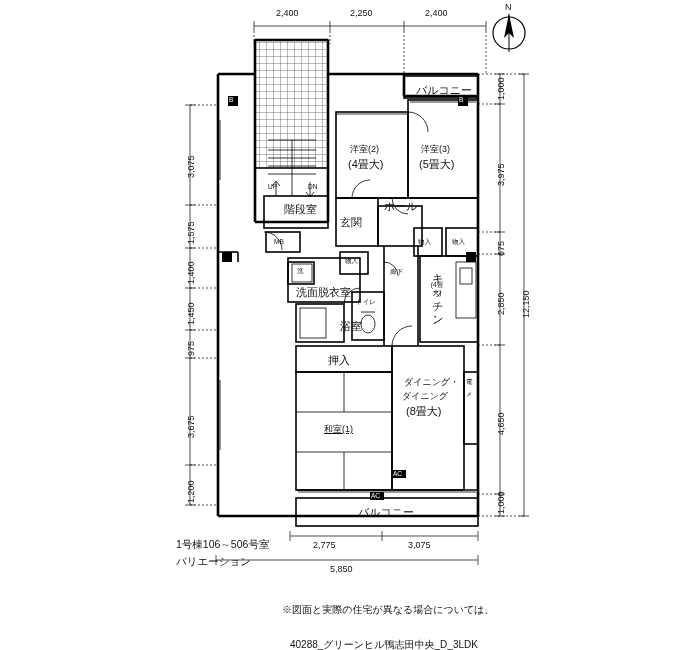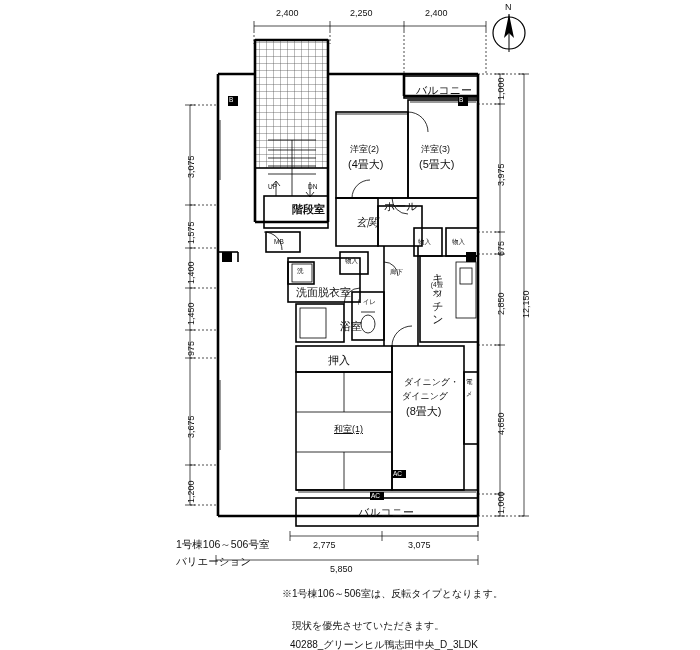--- a/index.html
+++ b/index.html
@@ -255,61 +255,60 @@
   <div class="dim" style="left:313px;top:540px;">2,775</div>
   <div class="dim" style="left:408px;top:540px;">3,075</div>
   <div class="dim" style="left:330px;top:564px;text-align:right;">5,850</div>
 
   <div class="lbl c" style="left:350px;top:144px;">洋室(2)</div>
   <div class="lbl c tiny" style="left:348px;top:158px;">(4畳大)</div>
 
   <div class="lbl c" style="left:421px;top:144px;">洋室(3)</div>
   <div class="lbl c tiny" style="left:419px;top:158px;">(5畳大)</div>
 
-  <div class="lbl c" style="left:334px;top:424px;text-decoration:underline;">和室(1)</div>
+  <div class="lbl c" style="left:324px;top:424px;text-decoration:underline;">和室(1)</div>
 
   <div class="lbl c" style="left:404px;top:377px;">ダイニング・</div>
   <div class="lbl c" style="left:402px;top:391px;">ダイニング</div>
   <div class="lbl c tiny" style="left:406px;top:405px;">(8畳大)</div>
 
   <div class="lbl c tiny" style="left:432px;top:272px;width:12px;line-height:1.25;white-space:normal;">キッチン</div>
   <div class="lbl c xtiny" style="left:430px;top:281px;width:14px;line-height:1.2;white-space:normal;">(4畳大)</div>
 
   <div class="lbl c tiny" style="left:296px;top:286px;">洗面脱衣室</div>
   <div class="lbl c tiny" style="left:340px;top:320px;">浴室</div>
   <div class="lbl c xtiny" style="left:356px;top:298px;">トイレ</div>
 
-  <div class="lbl c tiny" style="left:356px;top:216px;font-style:italic;">玄関</div>
+  <div class="lbl c tiny" style="left:340px;top:216px;">玄関</div>
   <div class="lbl c tiny" style="left:384px;top:200px;">ホール</div>
   <div class="lbl c xtiny" style="left:390px;top:268px;">廊下</div>
 
   <div class="lbl c tiny" style="left:328px;top:354px;">押入</div>
 
   <div class="lbl c xtiny" style="left:418px;top:238px;">物入</div>
   <div class="lbl c xtiny" style="left:452px;top:238px;">物入</div>
   <div class="lbl c xtiny" style="left:345px;top:257px;">物入</div>
 
-  <div class="lbl c tiny" style="left:292px;top:203px;font-weight:bold;">階段室</div>
+  <div class="lbl c tiny" style="left:284px;top:203px;">階段室</div>
   <div class="lbl c xtiny" style="left:274px;top:238px;">MB</div>
   <div class="lbl c xtiny" style="left:297px;top:267px;">洗</div>
 
   <div class="lbl c xtiny" style="left:268px;top:183px;">UP</div>
   <div class="lbl c xtiny" style="left:308px;top:183px;">DN</div>
 
   <div class="lbl c tiny" style="left:416px;top:84px;">バルコニー</div>
   <div class="lbl c tiny" style="left:358px;top:506px;">バルコニー</div>
 
   <div class="lbl xtiny" style="left:393px;top:470px;color:#fff;">AC</div>
   <div class="lbl xtiny" style="left:371px;top:492px;color:#fff;">AC</div>
   <div class="lbl xtiny" style="left:229px;top:96px;color:#fff;">B</div>
   <div class="lbl xtiny" style="left:459px;top:96px;color:#fff;">B</div>
   <div class="lbl xtiny" style="left:466px;top:378px;width:10px;line-height:1.1;white-space:normal;">電</div>
   <div class="lbl xtiny" style="left:466px;top:390px;width:10px;line-height:1.1;white-space:normal;">メ</div>
 
   <div class="cap" style="left:176px;top:537px;">1号棟106～506号室</div>
   <div class="cap" style="left:176px;top:554px;">バリエーション</div>
 
-  <div class="note" style="left:282px;top:586px;">※1号棟106～506室は、反転タイプとなります。</div>
-  <div class="note" style="left:282px;top:618px;">　現状を優先させていただきます。</div>
+  <div class="note" style="left:282px;top:602px;">※図面と実際の住宅が異なる場合については、</div>
 
   <div class="foot" style="left:290px;top:638px;">40288_グリーンヒル鴨志田中央_D_3LDK</div>
 
 </div>
 
 </body></html>

